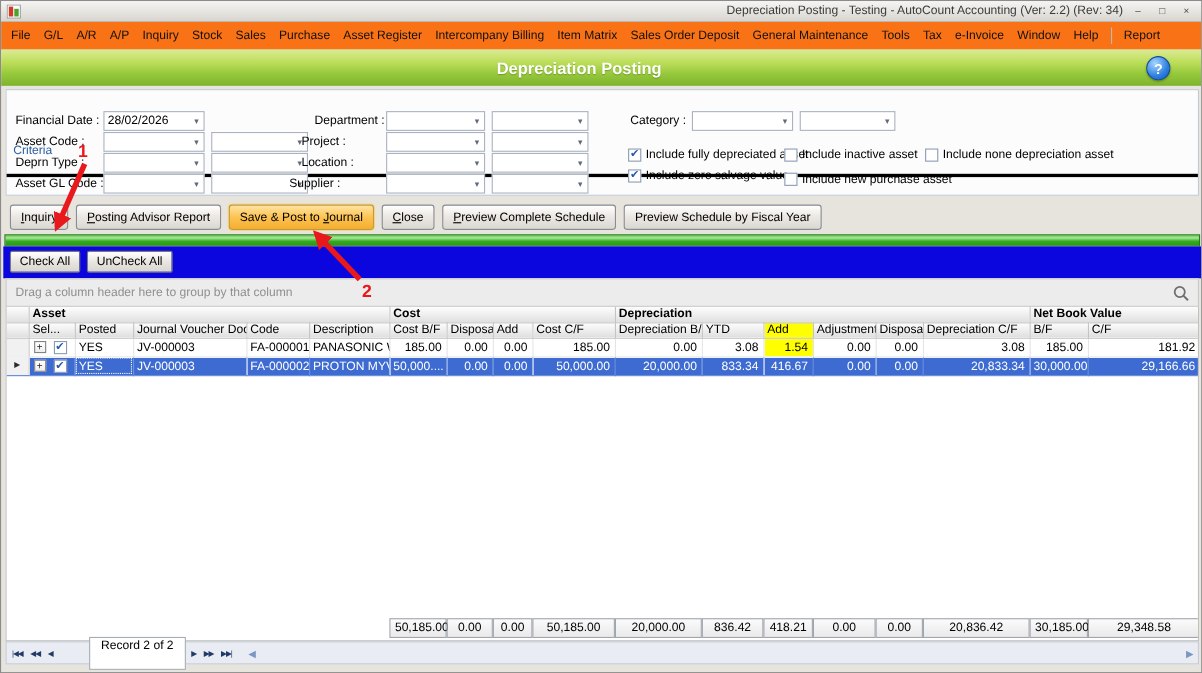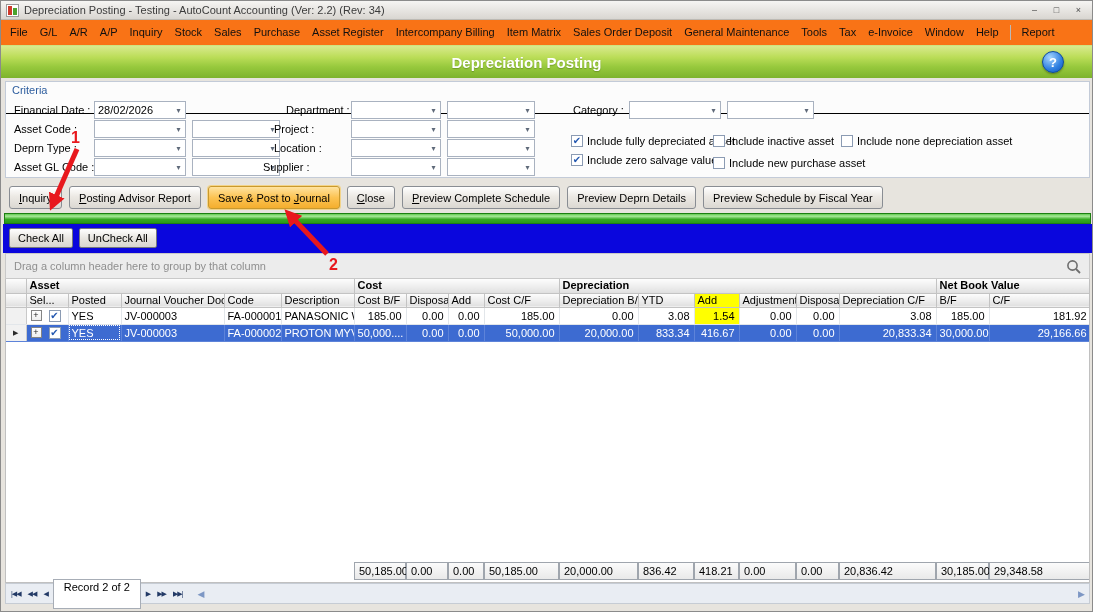--- a/index.html
+++ b/index.html
@@ -2,36 +2,36 @@
 <html style="--bar-blue: #0a06dd; --sel-blue: #3d6bd1; --hl-yellow: #ffff00; --ann-red: #e8181d;"><head>
 <meta charset="utf-8">
 <style>
   html,body{margin:0;padding:0;background:#fff;}
   body{width:1093px;height:612px;overflow:hidden;font-family:"Liberation Sans",sans-serif;}
   *{box-sizing:border-box;}
   .win{position:relative;width:1093px;height:612px;background:#e7e4de;border:1px solid #8b8b8b;font-size:11px;overflow:hidden;}
 
   
   .titlebar{position:absolute;top:0;left:0;right:0;height:19px;background:linear-gradient(180deg,#f6f5f3,#d9d6d1);border-bottom:1px solid #bcb9b3;display:flex;align-items:center;padding:0 5px;gap:5px;}
-  .apptitle{color:#3b3b3b;flex:1;white-space:nowrap;overflow:hidden;}
+  .apptitle{color:#3b3b3b;flex:1;white-space:nowrap;overflow:hidden;text-align:right;}
   .wbtn{width:17px;height:13px;display:flex;align-items:center;justify-content:center;color:#4a4a4a;font-size:9px;line-height:9px;cursor:default;}
 
   
   .menubar{position:absolute;top:19px;left:0;right:0;height:25px;background:#f97316;display:flex;align-items:center;padding-left:3px;}
   .mitem{padding:0 6px;line-height:25px;color:#101010;white-space:nowrap;cursor:default;}
   .mdivider{width:1px;height:15px;background:#b9b9b9;margin:0 5px;}
 
   
   .pagehdr{position:absolute;top:44px;left:0;right:0;height:33px;background:linear-gradient(180deg,#d9ea8e 0%,#bbdd58 35%,#97c93d 65%,#7db32c 100%);display:flex;align-items:center;border-top:1px solid #cfe47f;}
   .ptitle{color:#fff;font-weight:bold;font-size:15px;padding-left:10px;text-shadow:0 1px 1px rgba(70,100,20,.45);flex:1;text-align:center;}
   .help{width:22px;height:22px;border-radius:50%;background:radial-gradient(circle at 35% 28%,#a6d6ff,#2f7fe0 60%,#1257b8);color:#fff;font-weight:bold;font-size:13px;display:flex;align-items:center;justify-content:center;margin-right:28px;border:1px solid #0e4a9e;box-shadow:0 1px 2px rgba(0,0,0,.35);cursor:default;}
 
   
   .criteria{position:absolute;top:80px;left:4px;width:1085px;height:97px;background:#fcfcfc;border:1px solid #c3cbd8;}
-  .legend{color:#2d5d9e;padding:1px 6px;border-bottom:1px solid #000000;height:32px;line-height:14px;}
+  .legend{color:#2d5d9e;padding:1px 6px;border-bottom:3px solid #000000;height:32px;line-height:14px;margin-top:47px;}
   .flabel{position:absolute;height:17px;line-height:17px;color:#000;white-space:nowrap;}
   .dd{position:absolute;height:18px;border:1px solid #a9b2c0;background:#fff;display:flex;align-items:center;cursor:default;}
   .ddv{flex:1;padding-left:3px;white-space:nowrap;overflow:hidden;}
   .dda{width:13px;color:#5f6a7a;font-size:8px;text-align:center;flex:0 0 13px;}
   .cbx{position:absolute;display:flex;align-items:center;gap:4px;height:14px;white-space:nowrap;cursor:default;}
   .cb{width:12px;height:12px;border:1px solid #8b9bb3;background:#fff;font-size:10px;line-height:10px;text-align:center;color:#2458b0;flex:0 0 12px;}
 
   
   .toolbar{position:absolute;top:185px;left:8px;height:23px;display:flex;gap:7px;}
   .tbtn{height:23px;padding:0 9px;border:1px solid #898d93;border-radius:3px;background:linear-gradient(180deg,#ffffff,#ece9e4 45%,#dbd8d2);font-size:11px;font-family:inherit;white-space:nowrap;cursor:default;}
@@ -54,26 +54,26 @@
   .grid td{border-right:1px solid #e2e6ea;border-bottom:1px solid #e2e6ea;padding:0 3px;height:17px;line-height:16px;white-space:nowrap;overflow:hidden;cursor:default;}
   .grid td.num{text-align:right;padding-right:4px;}
   .grid td.ind{background:#f1f1f1;border-right:1px solid #c9c9c9;text-align:center;font-size:7px;color:#2b2b2b;padding:0;}
   .grid tr.sel td{background:var(--sel-blue,#3d6bd1);color:#fff;border-right:1px solid #5d83d9;border-bottom:1px solid #5d83d9;}
   .grid tr.sel td.ind{background:#f1f1f1;color:#2b2b2b;border-right:1px solid #c9c9c9;}
   .grid td.ylwc{background:var(--hl-yellow,#ffff00);color:#000;}
   .grid td.focus{outline:1px dotted #fff;outline-offset:-2px;}
   .selcell{display:flex;align-items:center;gap:7px;padding-left:1px;}
   .exp{width:11px;height:11px;border:1px solid #848484;background:linear-gradient(#fff,#eee);color:#222;font-size:9px;line-height:9px;text-align:center;flex:0 0 11px;}
   .totbar{position:absolute;bottom:2px;height:18px;display:flex;}
-  .tcell{height:18px;border:1px solid #9fa5ad;background:linear-gradient(180deg,#fbfbfb,#e9e9e9);text-align:left;padding:0 4px;line-height:16px;color:#000;}
+  .tcell{height:18px;border:1px solid #9fa5ad;background:linear-gradient(180deg,#fbfbfb,#e9e9e9);text-align:center;padding:0 4px;line-height:16px;color:#000;}
 
   
   .navbar{position:absolute;top:582px;left:4px;width:1085px;height:21px;background:#e9edf3;border:1px solid #c6ccd4;display:flex;align-items:center;gap:3px;padding-left:3px;}
   .vcr{font-size:7px;color:#233a66;padding:0 2px;letter-spacing:-1px;cursor:default;}
-  .reclabel{background:#fff;border:1px solid #a7adb6;padding:0 10px;height:30px;line-height:15px;font-size:11px;}
+  .reclabel{background:#fff;border:1px solid #a7adb6;padding:0 10px;height:30px;line-height:15px;font-size:11px;margin-left:28px;}
   .scrl{margin-left:10px;color:#7d97c4;font-size:9px;cursor:default;}
   .scrr{margin-left:auto;margin-right:4px;color:#7d97c4;font-size:9px;cursor:default;}
 
   
   .annot{position:absolute;top:0;left:0;width:1093px;height:612px;pointer-events:none;z-index:40;}
   .aline{stroke:var(--ann-red,#e8181d);stroke-width:5;}
   .anum{fill:var(--ann-red,#e8181d);font-family:"Liberation Sans",sans-serif;font-size:16px;font-weight:bold;}
 </style>
 </head>
 <body>
@@ -224,21 +224,20 @@
         </div>
       </div>
   </div>
 
   <div class="toolbar" id="toolbar">
       <button class="tbtn"><u>I</u>nquiry</button>
       <button class="tbtn"><u>P</u>osting Advisor Report</button>
       <button class="tbtn hl">Save &amp; Post to <u>J</u>ournal</button>
       <button class="tbtn"><u>C</u>lose</button>
       <button class="tbtn"><u>P</u>review Complete Schedule</button>
-      <button class="tbtn">Preview Deprn Details</button>
       <button class="tbtn">Preview Schedule by Fiscal Year</button>
     </div>
 
   <div class="greenstrip"></div>
 
   <div class="bluebar" id="bluebar"><button class="bbtn">Check All</button><button class="bbtn">UnCheck All</button></div>
 
   <div class="grouppanel">
     <span>Drag a column header here to group by that column</span>
     <svg class="searchicon" width="16" height="16">

